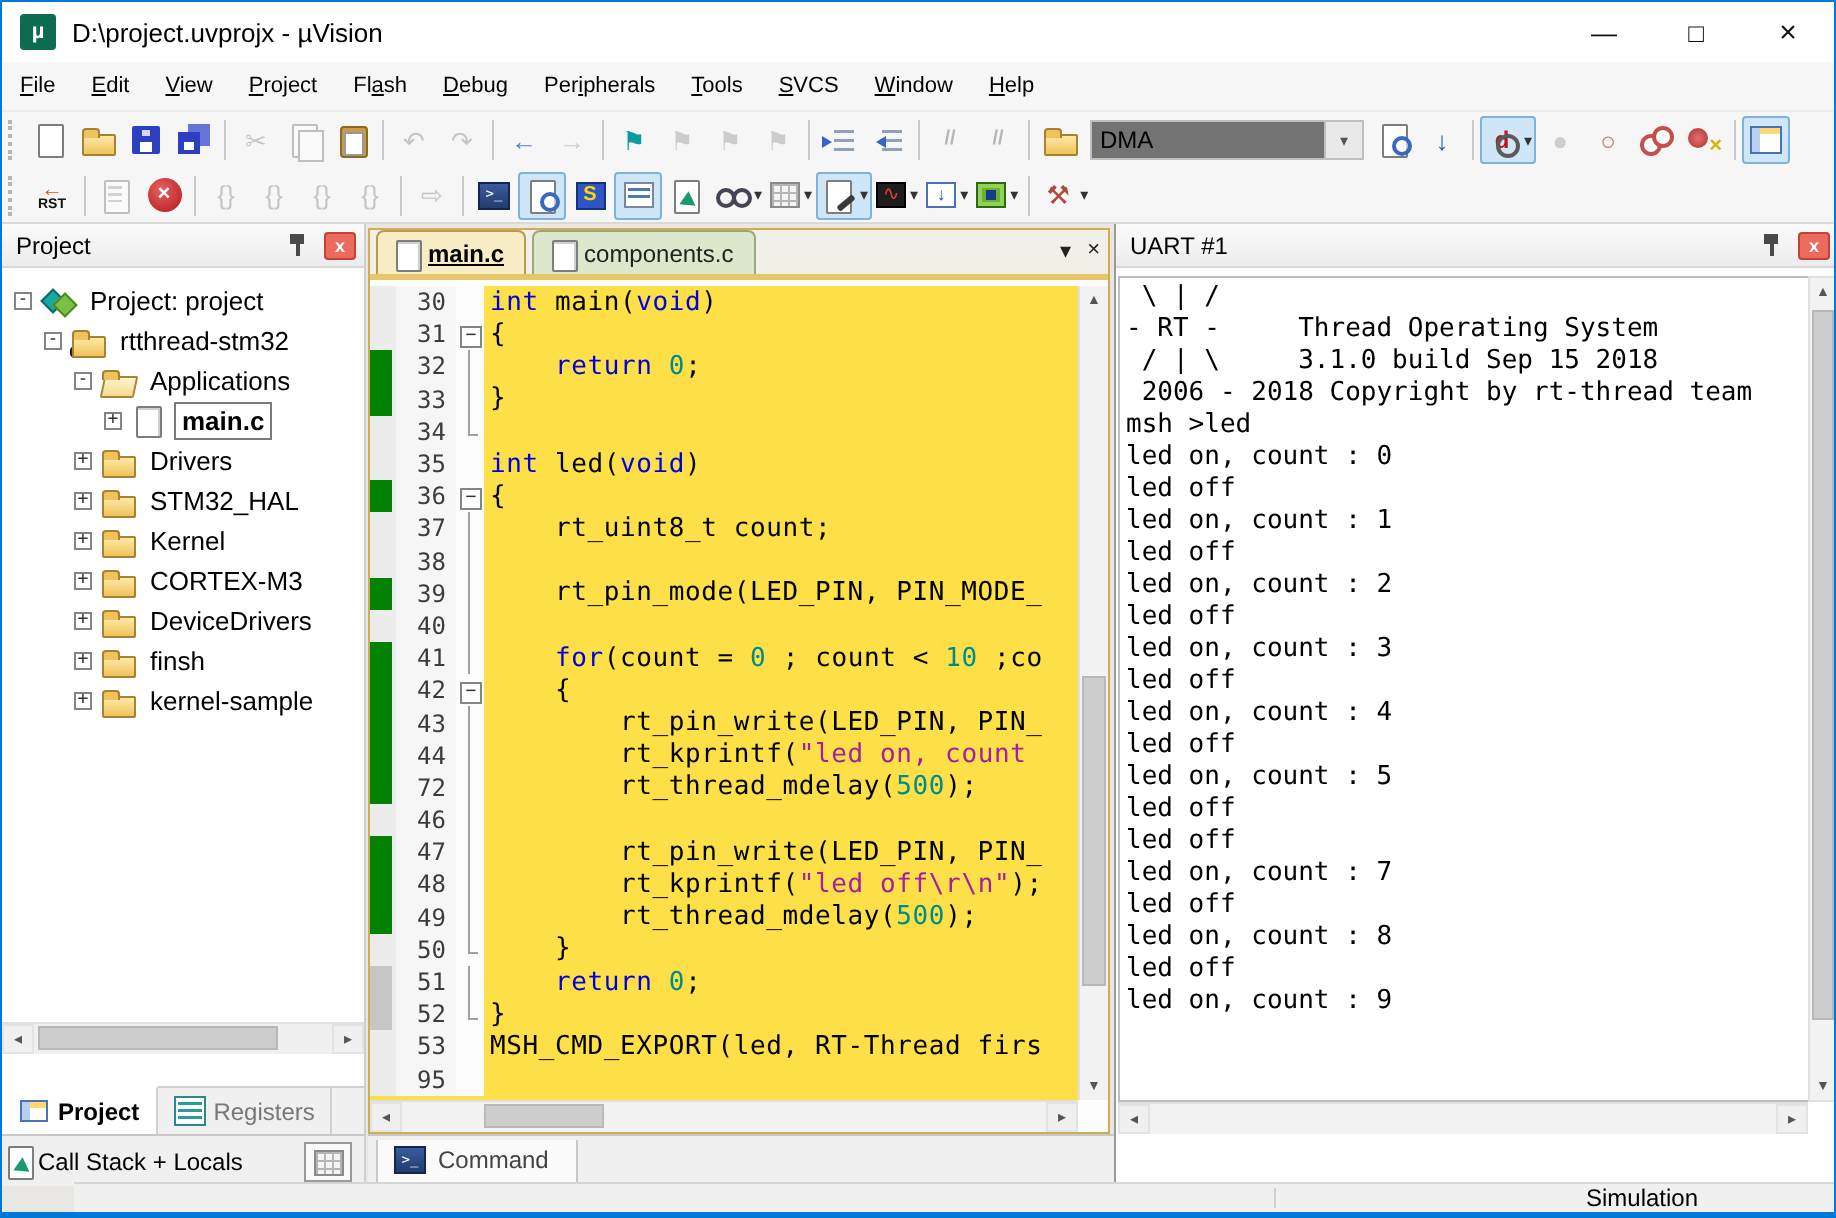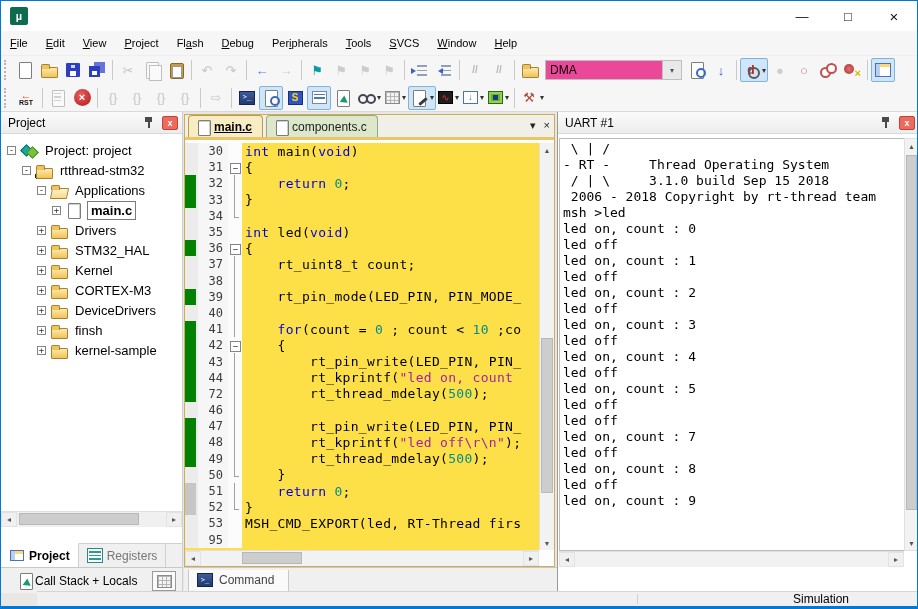--- a/index.html
+++ b/index.html
@@ -100,21 +100,21 @@
   .k-analysis{width:15px;height:13px;background:#1d1d1d;border:1px solid #000;color:#e33;font-size:10px;}
   .k-trace{width:15px;height:13px;background:#fff;border:1px solid #4a72b8;color:#2a58c8;font-size:9px;font-weight:bold;}
   .k-sysview{width:15px;height:13px;background:#6cb22f;border:1px solid #2d6a0a;box-shadow:inset 0 0 0 2px #93d258;}
   .k-sysview::after{content:"";position:absolute;width:5px;height:5px;background:#143c8c;}
   .k-tools{color:#b04a3a;font-size:13px;}
   .k-pin::before{content:"";position:absolute;width:7px;height:5px;background:#4a4a4a;left:5px;top:3px;}
   .k-pin::after{content:"";position:absolute;width:2px;height:6px;background:#4a4a4a;left:8px;top:8px;}
   
   .tb-combo{display:flex;align-items:center;margin:0 3px;}
   .tb-combo input{width:118px;height:20px;border:1px solid #bfbfbf;font-size:12px;padding:0 4px;
-      font-family:"Liberation Sans",sans-serif;background:#ec4899;}
+      font-family:"Liberation Sans",sans-serif;background:#737373;}
   .combo-btn{width:19px;height:20px;background:#e9e9e9;border:1px solid #bfbfbf;border-left:none;
       display:flex;align-items:center;justify-content:center;font-size:8px;color:#555;}
   
   .proj-panel{position:absolute;left:0;top:111px;width:182px;height:455px;background:#fff;
       border-right:1px solid #cfcfcf;}
   .panel-header{height:22px;background:linear-gradient(#fbfbfb,#ececec);border-bottom:1px solid #d8d8d8;
       display:flex;align-items:center;font-size:12px;padding:0 4px;}
   .panel-header .ph-title{flex:1;padding-left:3px;}
   .btn-close{width:16px;height:14px;background:#ec6a5e;border:1px solid #c04434;color:#fff;font-size:9px;
       font-weight:bold;display:flex;align-items:center;justify-content:center;border-radius:2px;margin-left:4px;}
@@ -145,21 +145,21 @@
       background:repeating-linear-gradient(#2a9a9a 0 1.5px,transparent 1.5px 3.5px);}
   
   .sb-h{display:flex;align-items:center;}
   .sb-arrow{width:16px;height:100%;display:flex;align-items:center;justify-content:center;
       font-size:8px;color:#555;background:#f0f0f0;border:1px solid #e3e3e3;}
   .sb-thumb{height:12px;background:#cdcdcd;border:1px solid #b8b8b8;margin:0 1px;}
   .sb-track{flex:1;position:relative;height:100%;}
   
   .callstack-bar{position:absolute;left:0;top:566px;width:182px;height:26px;background:#f0f0f0;
       border-top:1px solid #c8c8c8;border-right:1px solid #cfcfcf;display:flex;align-items:center;
-      font-size:12px;gap:0;padding:0 16px;}
+      font-size:12px;gap:0;padding:0 0;}
   .cs-btn{position:absolute;right:6px;top:3px;width:24px;height:20px;border:1px solid #9a9a9a;
       background:#fafafa;display:flex;align-items:center;justify-content:center;}
   
   .editor{position:absolute;left:183px;top:113px;width:371px;height:453px;background:#fdfdfd;
       border:1px solid #cfae53;}
   .edit-tabbar{height:25px;background:#f0efe8;display:flex;align-items:flex-end;
       border-bottom:3px solid #e8c76a;position:relative;}
   .etab{height:22px;display:flex;align-items:center;gap:4px;padding:0 10px 0 6px;font-size:12px;
       border:1px solid #b89b4e;border-bottom:none;border-radius:4px 4px 0 0;margin-left:3px;}
   .etab .ic{width:15px;height:15px;}
@@ -216,20 +216,21 @@
   .bottom-border{position:absolute;left:0;bottom:0;width:100%;height:2px;background:#0078d7;}
   .workspace-gap{position:absolute;left:182px;top:111px;width:374px;height:4px;background:#e9e7e4;}
 </style>
 </head>
 <body>
 
 <div class="win">
 
   <div class="titlebar">
     <div class="appicon">µ</div>
+    <div class="title-text">D:\project.uvprojx - µVision</div>
     <div class="wctrl wc-min">—</div>
     <div class="wctrl wc-max">□</div>
     <div class="wctrl wc-close">×</div>
   </div>
 
   <div class="menubar" id="menubar">
       <div class="menu-item"><span class="u">F</span>ile</div>
       <div class="menu-item"><span class="u">E</span>dit</div>
       <div class="menu-item"><span class="u">V</span>iew</div>
       <div class="menu-item"><span class="u">P</span>roject</div>

